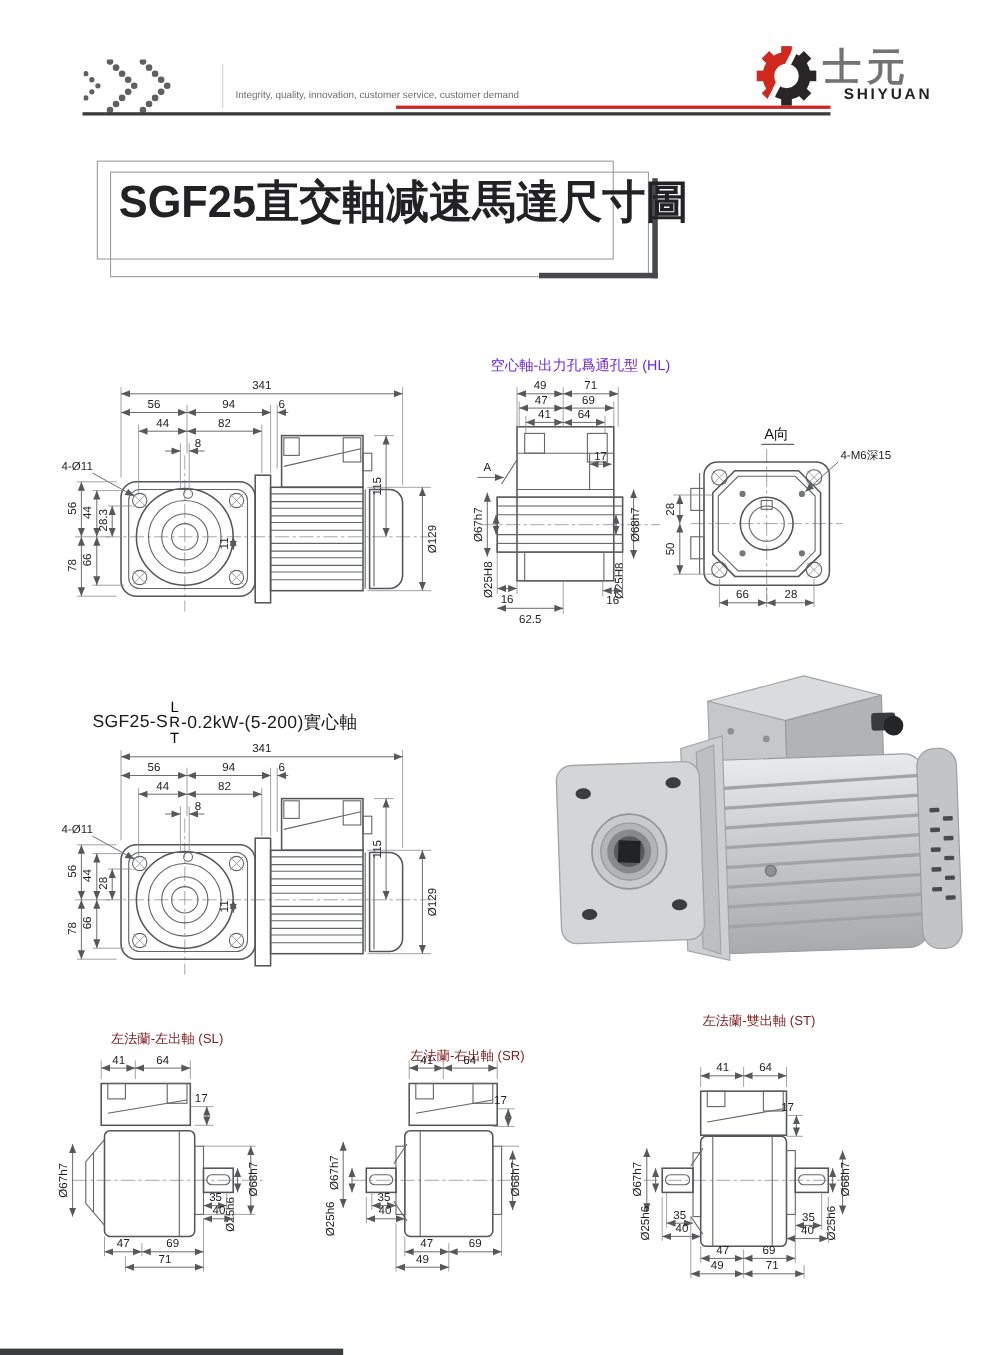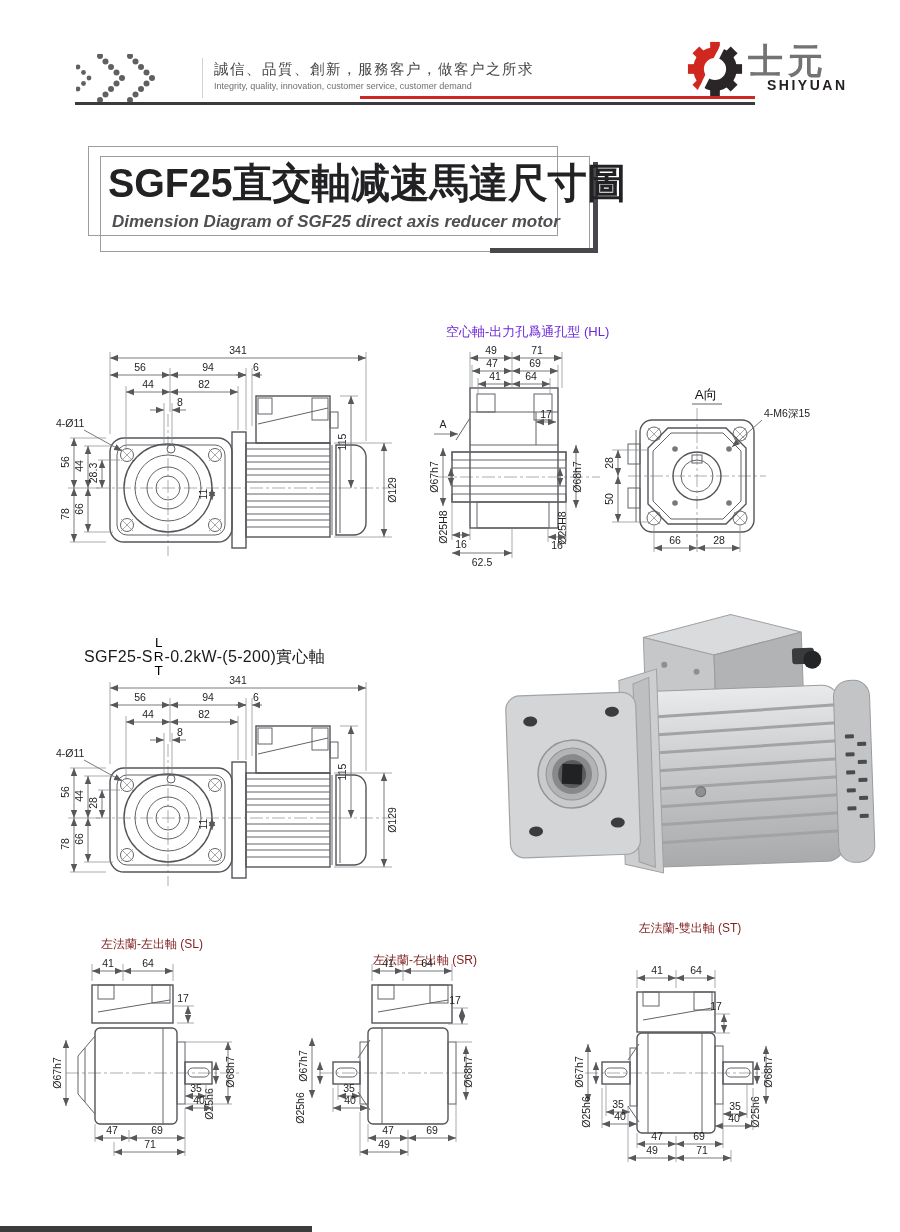--- a/index.html
+++ b/index.html
@@ -65,21 +65,20 @@
         <circle cx="65" cy="13" r="3"></circle>
         <circle cx="70.5" cy="18.5" r="3"></circle>
         <circle cx="76" cy="24" r="3"></circle>
       <circle cx="70.5" cy="29.5" r="3"></circle>
         <circle cx="65" cy="35" r="3"></circle>
         <circle cx="59.5" cy="40.5" r="3"></circle>
         <circle cx="54" cy="46" r="3"></circle>
     </g>
   </svg>
   <div class="abs vdiv" style="left:202px;top:58px;height:40px"></div>
-  <div class="abs slogan-zh" style="left:214px;top:60px">誠信、品質、創新，服務客户，做客户之所求</div>
   <div class="abs slogan-en" style="left:214px;top:81px">Integrity, quality, innovation, customer service, customer demand</div>
 
   <svg class="abs" style="left:686px;top:40px" width="58" height="58" viewBox="0 0 60 60">
     <defs>
       <clipPath id="clipRed">
           <polygon points="0,0 38,0 8,60 0,60"></polygon>
         </clipPath>
       <clipPath id="clipBlk">
           <polygon points="44,0 60,0 60,60 14,60"></polygon>
         </clipPath>
@@ -118,21 +117,20 @@
   <div class="abs brand-zh" style="left:748px;top:38px">士元</div>
   <div class="abs brand-en" style="left:747px;top:77px">SHIYUAN</div>
   <div class="abs hline-red" style="left:360px;top:96px;width:395px"></div>
   <div class="abs hline-blk" style="left:75px;top:102px;width:680px"></div>
 
   <div class="abs tframe" style="left:88px;top:146px;width:468px;height:88px"></div>
   <div class="abs tframe" style="left:100px;top:156px;width:488px;height:94px"></div>
   <div class="abs tshadow" style="left:490px;top:248px;width:108px;height:5px"></div>
   <div class="abs tshadow" style="left:593px;top:162px;width:5px;height:91px"></div>
   <div class="abs ptitle" style="left:108px;top:156px">SGF25直交軸减速馬達尺寸圖</div>
-  <div class="abs psub" style="left:112px;top:212px">Dimension Diagram of SGF25 direct axis reducer motor</div>
 
   <div class="abs dlabel-s" style="left:446px;top:323px">空心軸-出力孔爲通孔型 (HL)</div>
 
   <div class="abs srow" style="left:84px;top:636px">
     <span class="dlabel">SGF25-S</span>
     <span class="stack">
       <span>L</span>
       <span>R</span>
       <span>T</span>
     </span>

